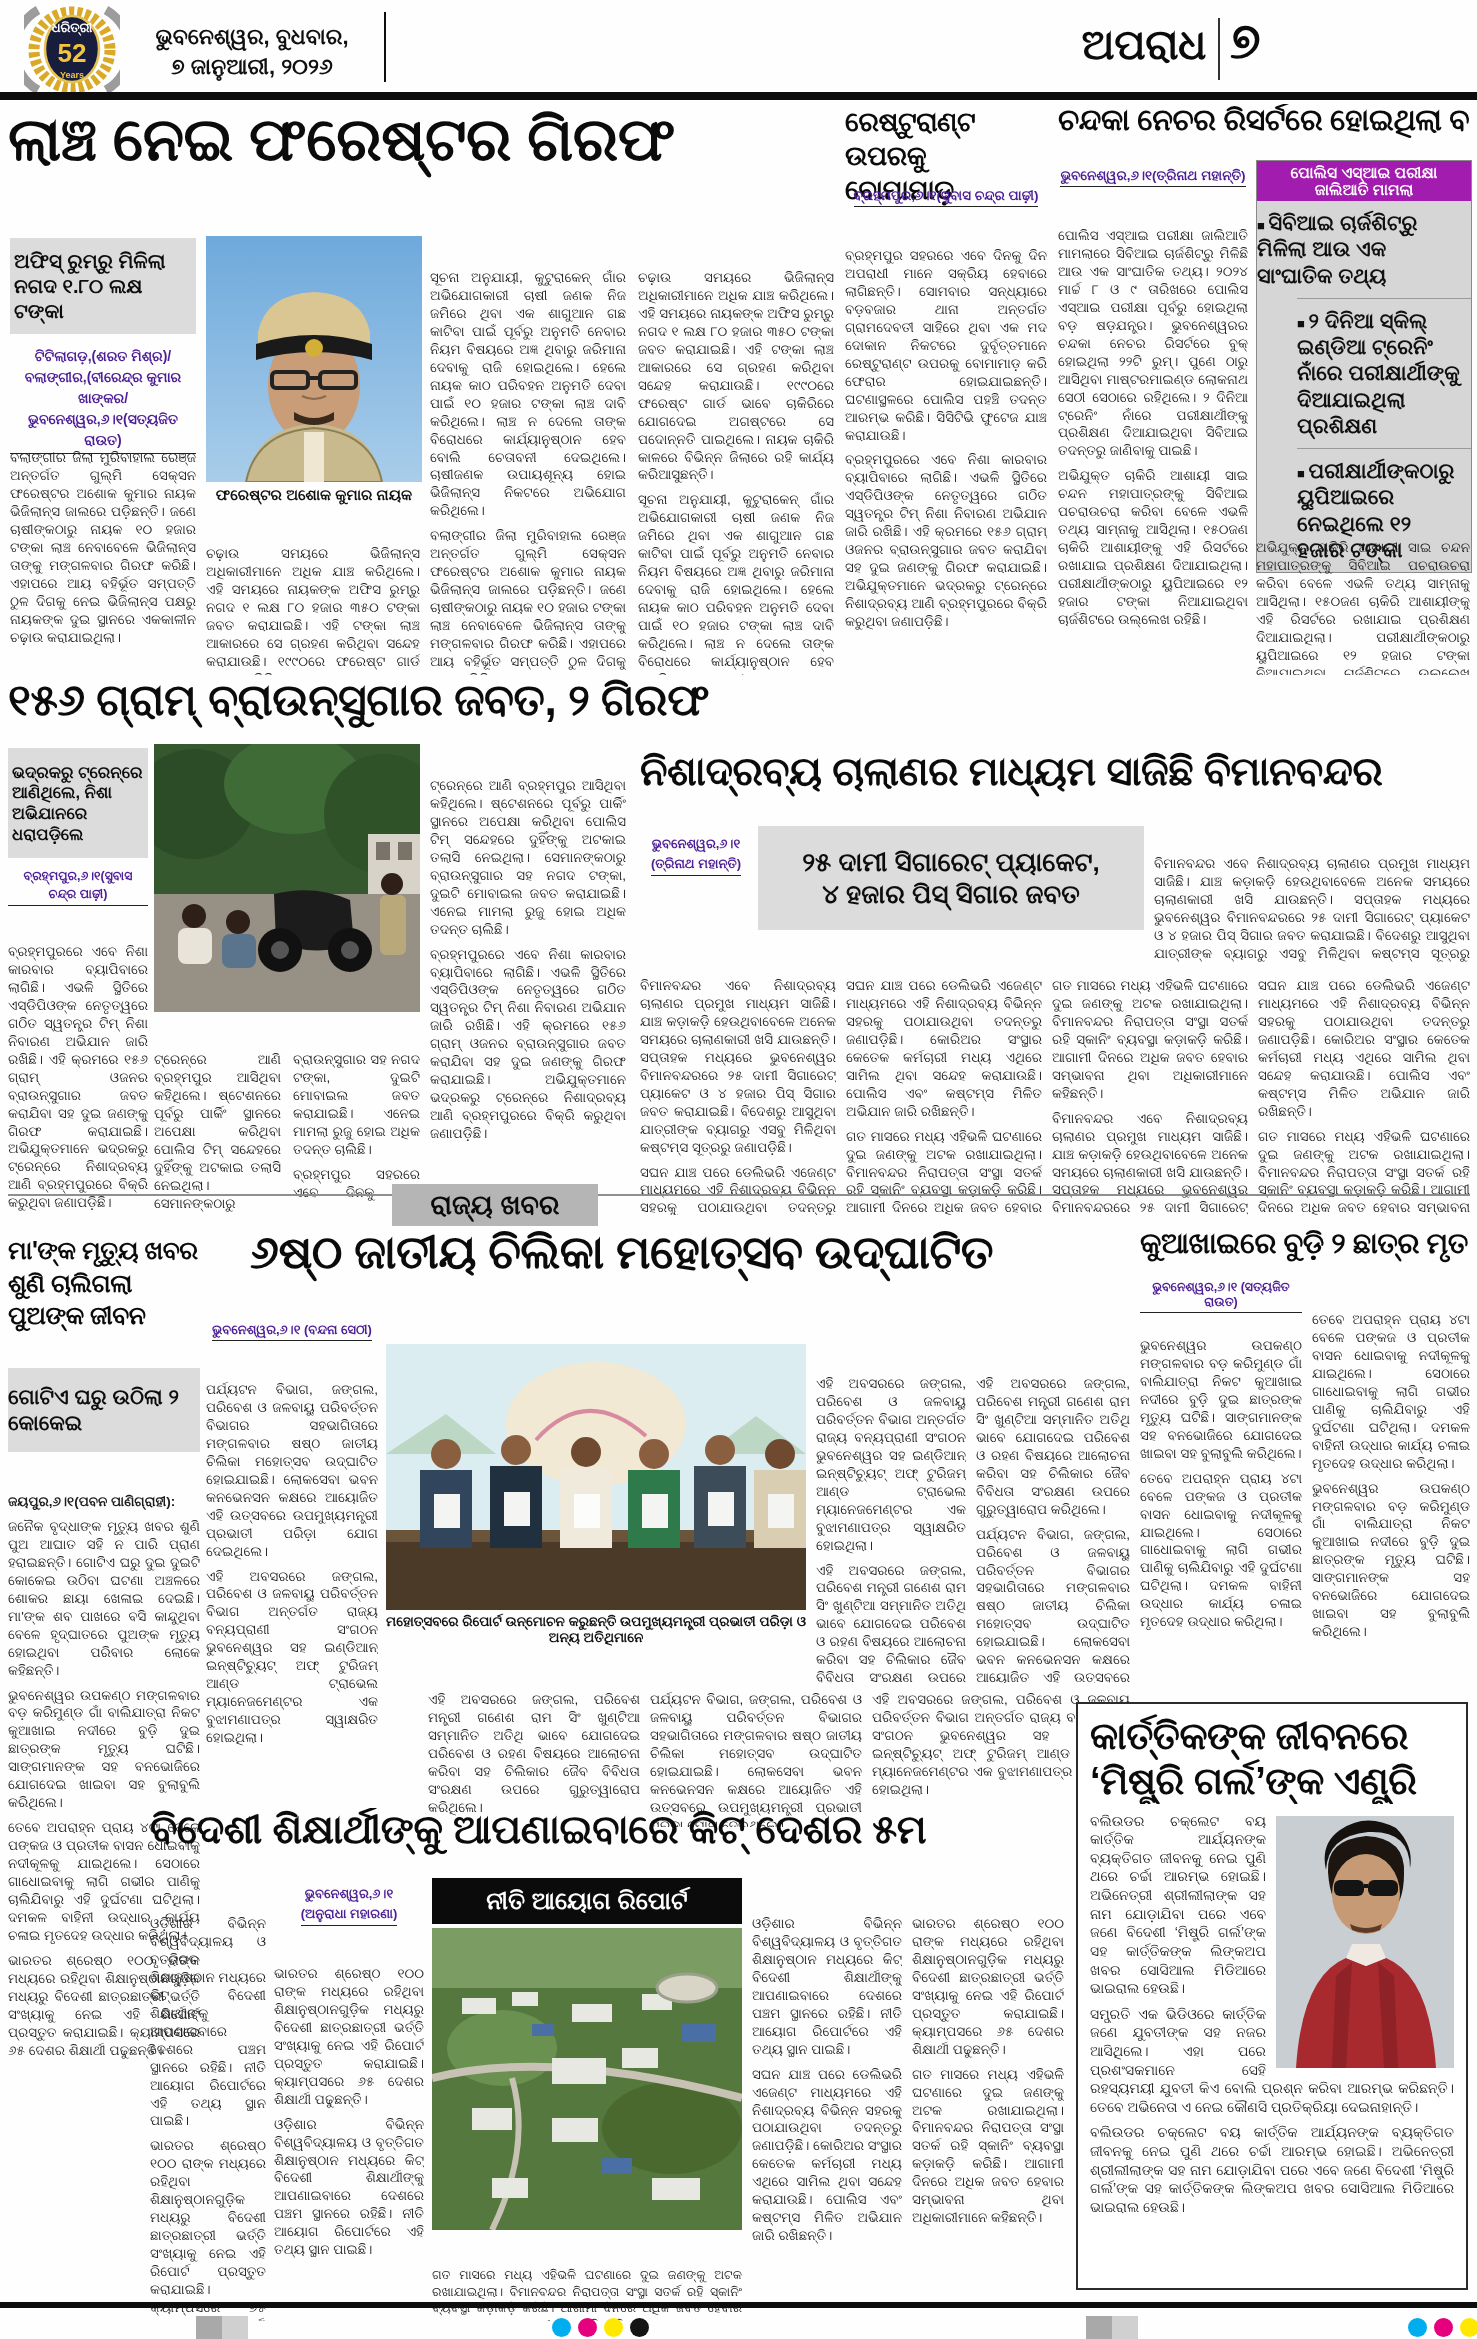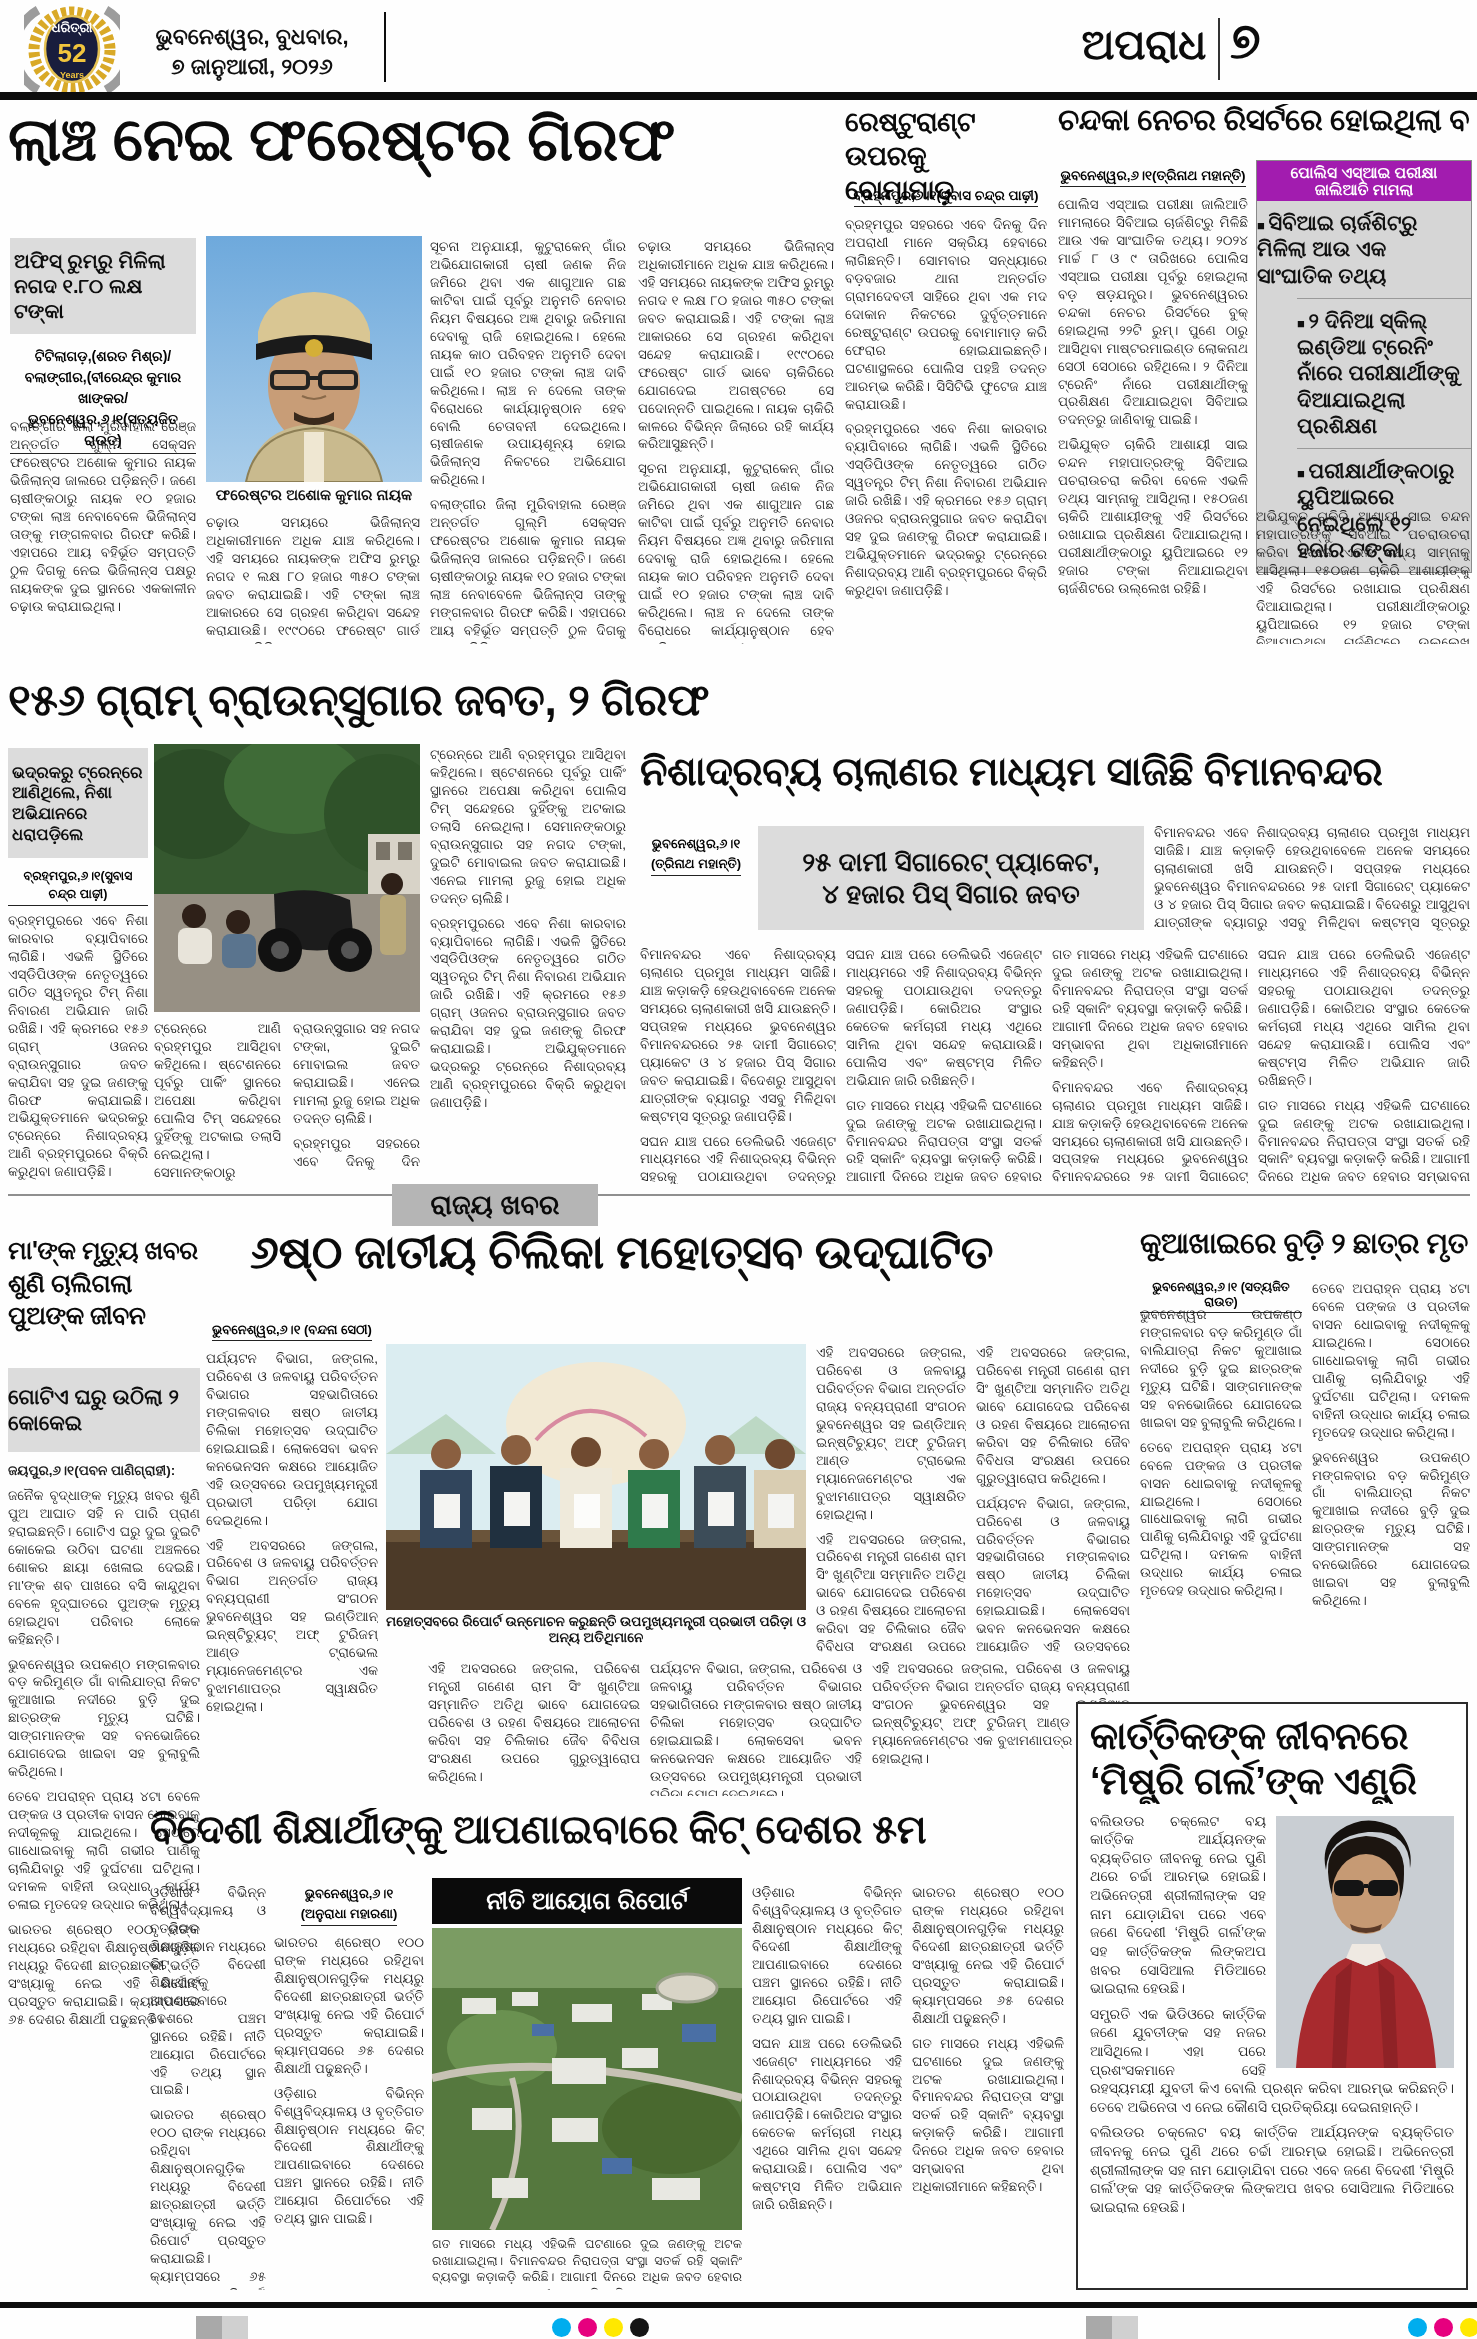--- a/index.html
+++ b/index.html
@@ -1,23 +1,23 @@
 <!DOCTYPE html>
 <html><head>
 <meta charset="utf-8">
 <style>
   html,body{margin:0;padding:0;background:#e9e9e9;}
   .page{position:relative;width:1477px;height:2339px;background:#fefefe;overflow:hidden;
         font-family:"Liberation Sans","DejaVu Sans",sans-serif;color:#101010;}
   .abs{position:absolute;}
   .hl{font-weight:800;color:#0b0b0b;letter-spacing:-0.5px;line-height:1.08;overflow:hidden;}
   .nowrap{white-space:nowrap;}
-  .body-text{font-size:13.5px;line-height:1.33;text-align:justify;overflow:hidden;color:#1c1c1c;}
+  .body-text{font-size:13.5px;line-height:1.33;text-align:justify;overflow:hidden;color:#1c1c1c;margin-top:31px;}
   .body-text p{margin:0 0 7px 0;}
-  .byline{font-weight:700;text-align:center;color:#000000;}
+  .byline{font-weight:700;text-align:center;color:#4c1d95;}
   .byline .ul{border-bottom:1.5px solid #222;padding-bottom:2px;display:inline-block;}
   .graybox{background:#dcdcdc;font-weight:800;text-align:left;color:#0d0d0d;
            display:flex;align-items:center;justify-content:center;flex-direction:column;line-height:1.25;}
   .black-banner{background:#0b0b0b;color:#ffffff;font-weight:900;display:flex;align-items:center;justify-content:center;}
   .bullet-box{background:#d6d6d6;border:1px solid #8a8a8a;}
   .bullet-box .bb-head{background:#a21caf;color:#fff;font-weight:800;font-size:15.5px;
       display:flex;align-items:center;justify-content:center;text-align:center;height:40px;line-height:1.1;padding:0 6px;}
   .bullet-item{font-size:21px;font-weight:800;line-height:1.25;padding:9px 8px 9px 0;position:relative;}
   .bullet-item + .bullet-item{border-top:1px solid #9a9a9a;margin-left:40px;}
   .bullet-item::before{content:"■ ";font-size:13px;}

